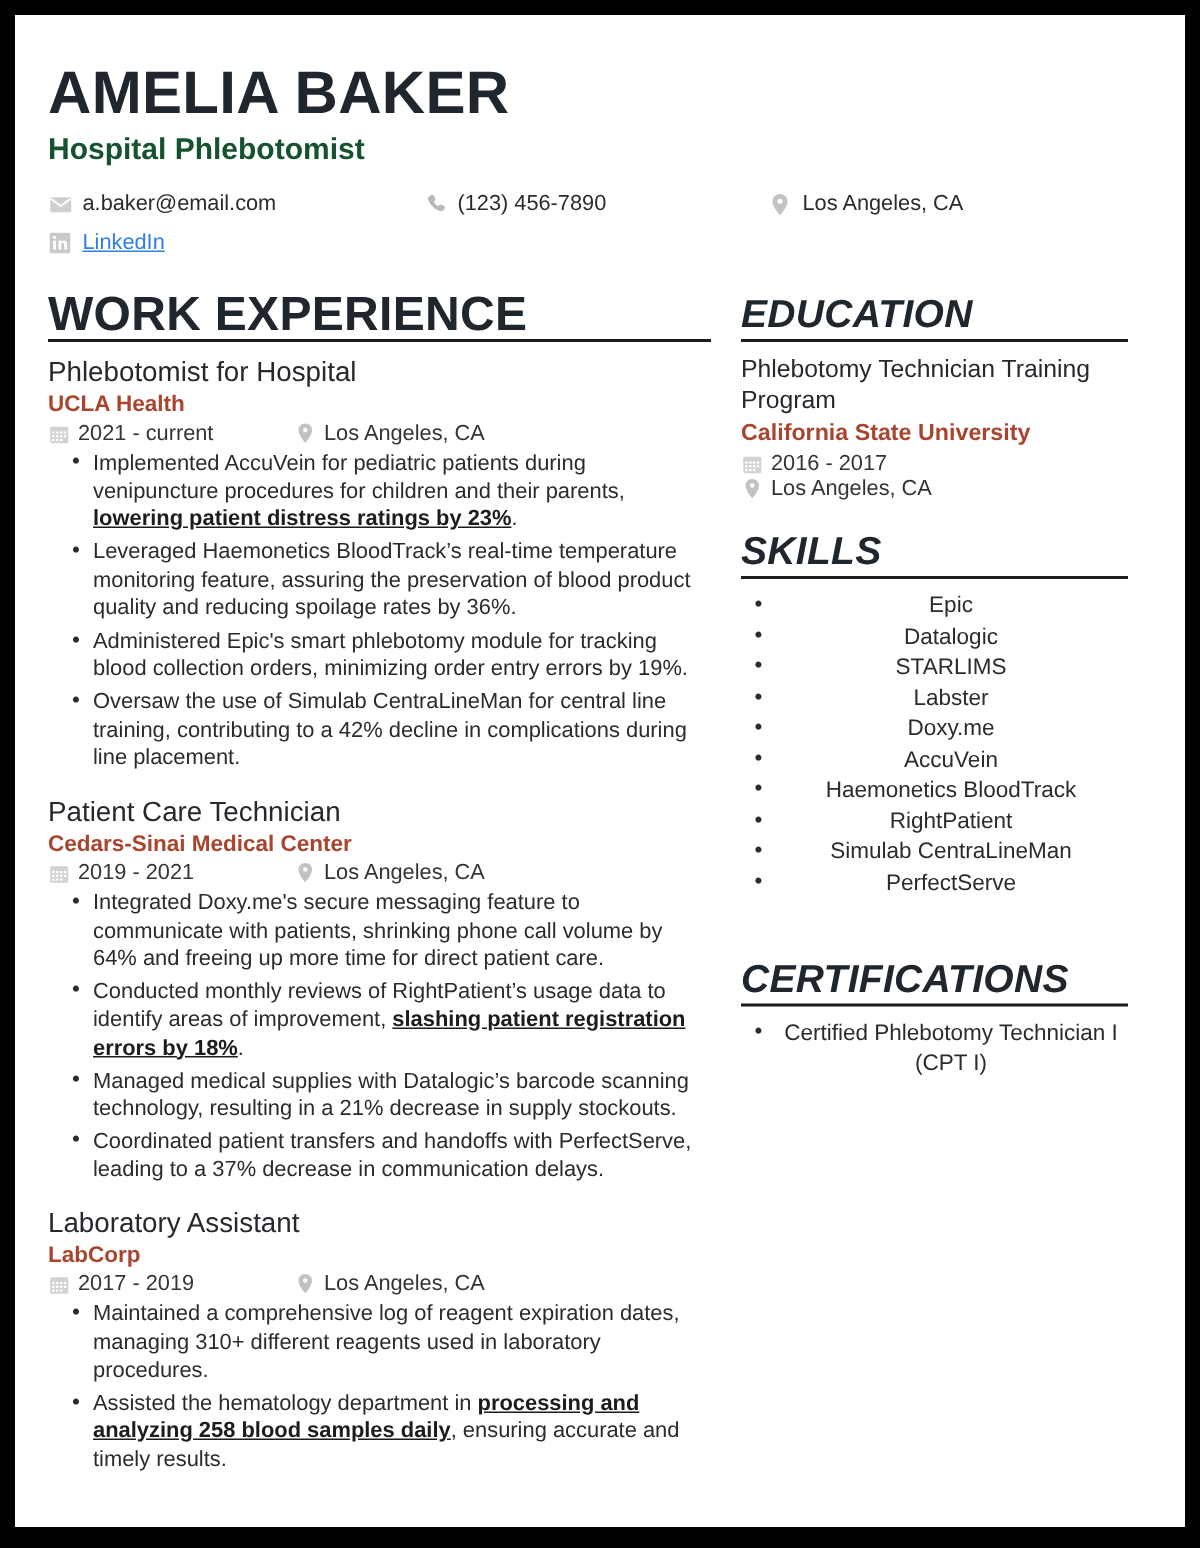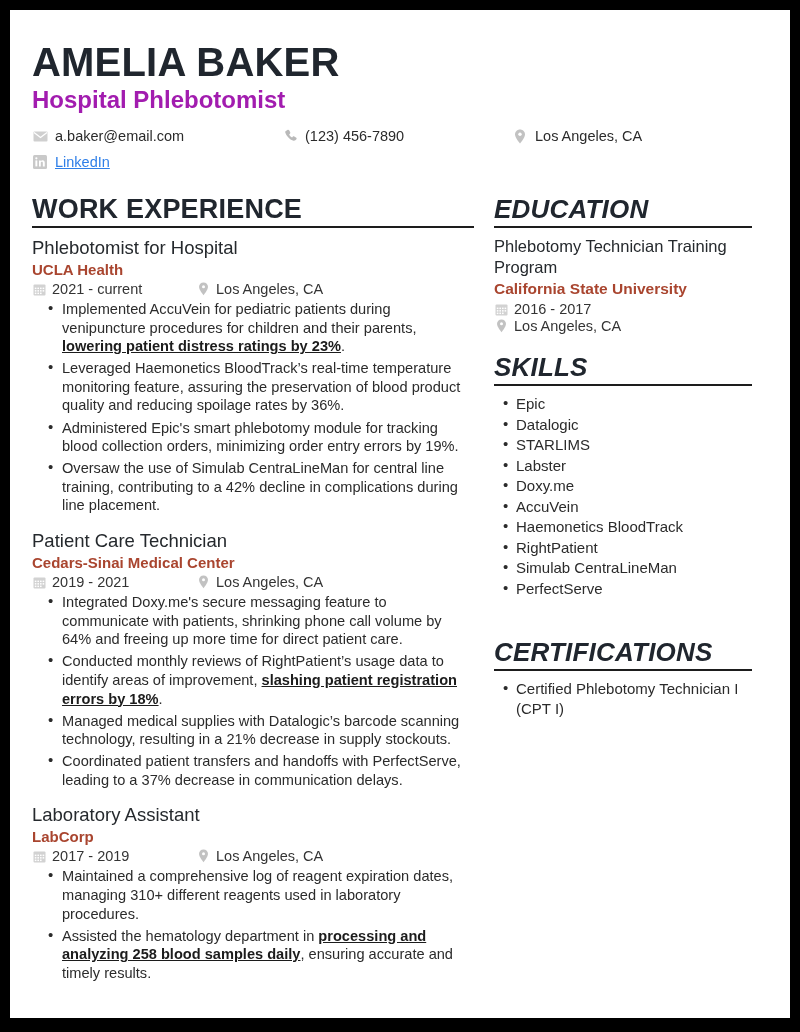--- a/index.html
+++ b/index.html
@@ -37,24 +37,24 @@
     font-family: "Liberation Sans", sans-serif;
     font-size: 40px;
     line-height: 44px;
     font-weight: 700;
     letter-spacing: 0.2px;
     color: #20262e;
     margin: 8px 0 2px 0;
     text-transform: uppercase;
   }
   .job-title-head {
-    font-size: 24px;
+    font-size: 20px;
     line-height: 28px;
     font-weight: 700;
-    color: #a21caf;
+    color: #14532d;
     margin: 0 0 10px 0;
   }
 
   .contact-grid {
     display: flex;
     flex-wrap: wrap;
     width: 742px;
   }
   .contact-item {
     display: flex;
@@ -84,21 +84,21 @@
 
   
   .columns {
     display: flex;
     margin-top: 18px;
   }
   .col-left  { width: 462px; padding-right: 20px; }
   .col-right { width: 258px; }
 
   .sec-title {
-    font-size: 27px;
+    font-size: 32px;
     line-height: 30px;
     font-weight: 700;
     color: #20262e;
     text-transform: uppercase;
     letter-spacing: 0.2px;
     margin: 0;
   }
   .sec-rule {
     border-bottom: 2.2px solid #1d1d1d;
     margin-top: 2px;
@@ -194,20 +194,21 @@
     margin: 3px 0 0 0;
     padding-left: 22px;
     list-style: none;
   }
   ul.simple-list > li {
     position: relative;
     font-size: 15px;
     line-height: 20px;
     color: #2b2b2b;
     margin-bottom: 0.5px;
+    text-align: center;
   }
   ul.simple-list > li::before {
     content: "\2022";
     position: absolute;
     left: -13px;
     top: -1px;
     font-size: 15px;
     color: #2b2b2b;
   }
 

